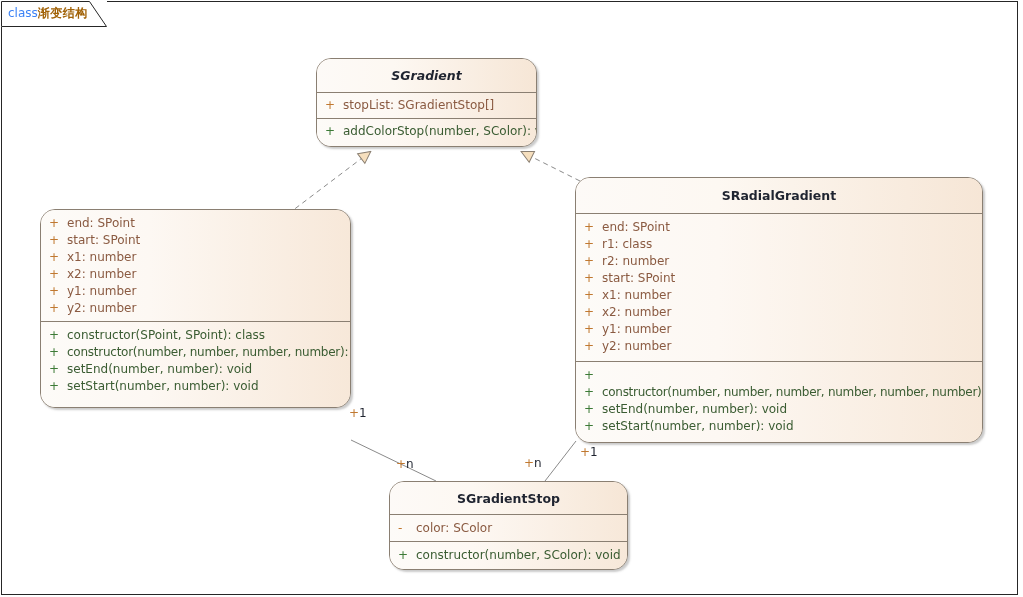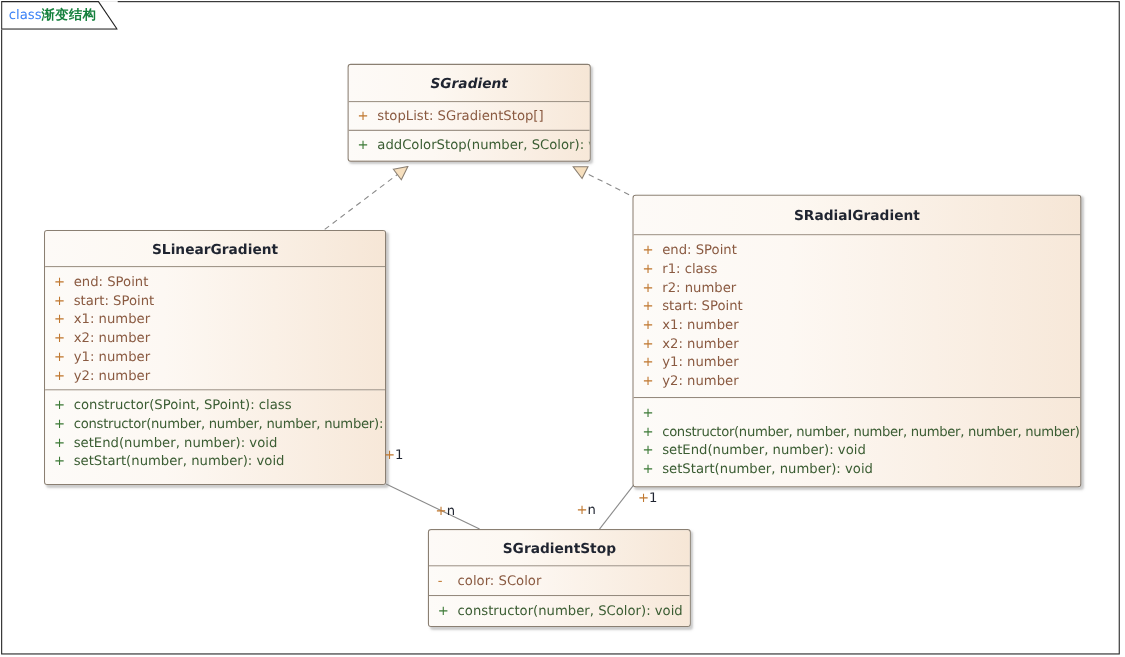--- a/index.html
+++ b/index.html
@@ -45,28 +45,28 @@
   }
   #title-tab .tab-label {
     position: absolute;
     left: 7px;
     top: 4px;
     font-size: 12px;
     line-height: 17px;
     white-space: nowrap;
   }
   .tab-kw { color: #3b82f6; }
-  .tab-cn { color: #15803d; font-weight: bold; letter-spacing: 0.5px; text-align: right;}
+  .tab-cn { color: #a16207; font-weight: bold; letter-spacing: 0.5px; text-align: right;}
 
   
   .uml-class {
     position: absolute;
     box-sizing: border-box;
     border: 1px solid #8a7f72;
-    border-radius: 3px;
+    border-radius: 15px;
     background: #fdf6ef;
     box-shadow: 2px 2px 2px rgba(140,140,140,0.45);
     overflow: hidden;
     z-index: 4;
   }
   .uml-header {
     position: relative;
     box-sizing: border-box;
     text-align: center;
     color: #1f2430;
@@ -175,21 +175,20 @@
     </div>
     <div class="uml-section" style="height:27px; padding-top:4px;">
       <div class="uml-row">
         <span class="vis meth">+</span>
         <span class="txt meth">addColorStop(number, SColor): void</span>
       </div>
     </div>
   </div>
 
   <div class="uml-class" style="left:40px; top:209px; width:311px;">
-    <div class="uml-header" style="height:33px; line-height:33px;">SLinearGradient</div>
     <div class="uml-section" style="height:112px; padding-top:5px;">
       <div class="uml-row">
         <span class="vis attr">+</span>
         <span class="txt attr">end: SPoint</span>
       </div>
       <div class="uml-row">
         <span class="vis attr">+</span>
         <span class="txt attr">start: SPoint</span>
       </div>
       <div class="uml-row">

